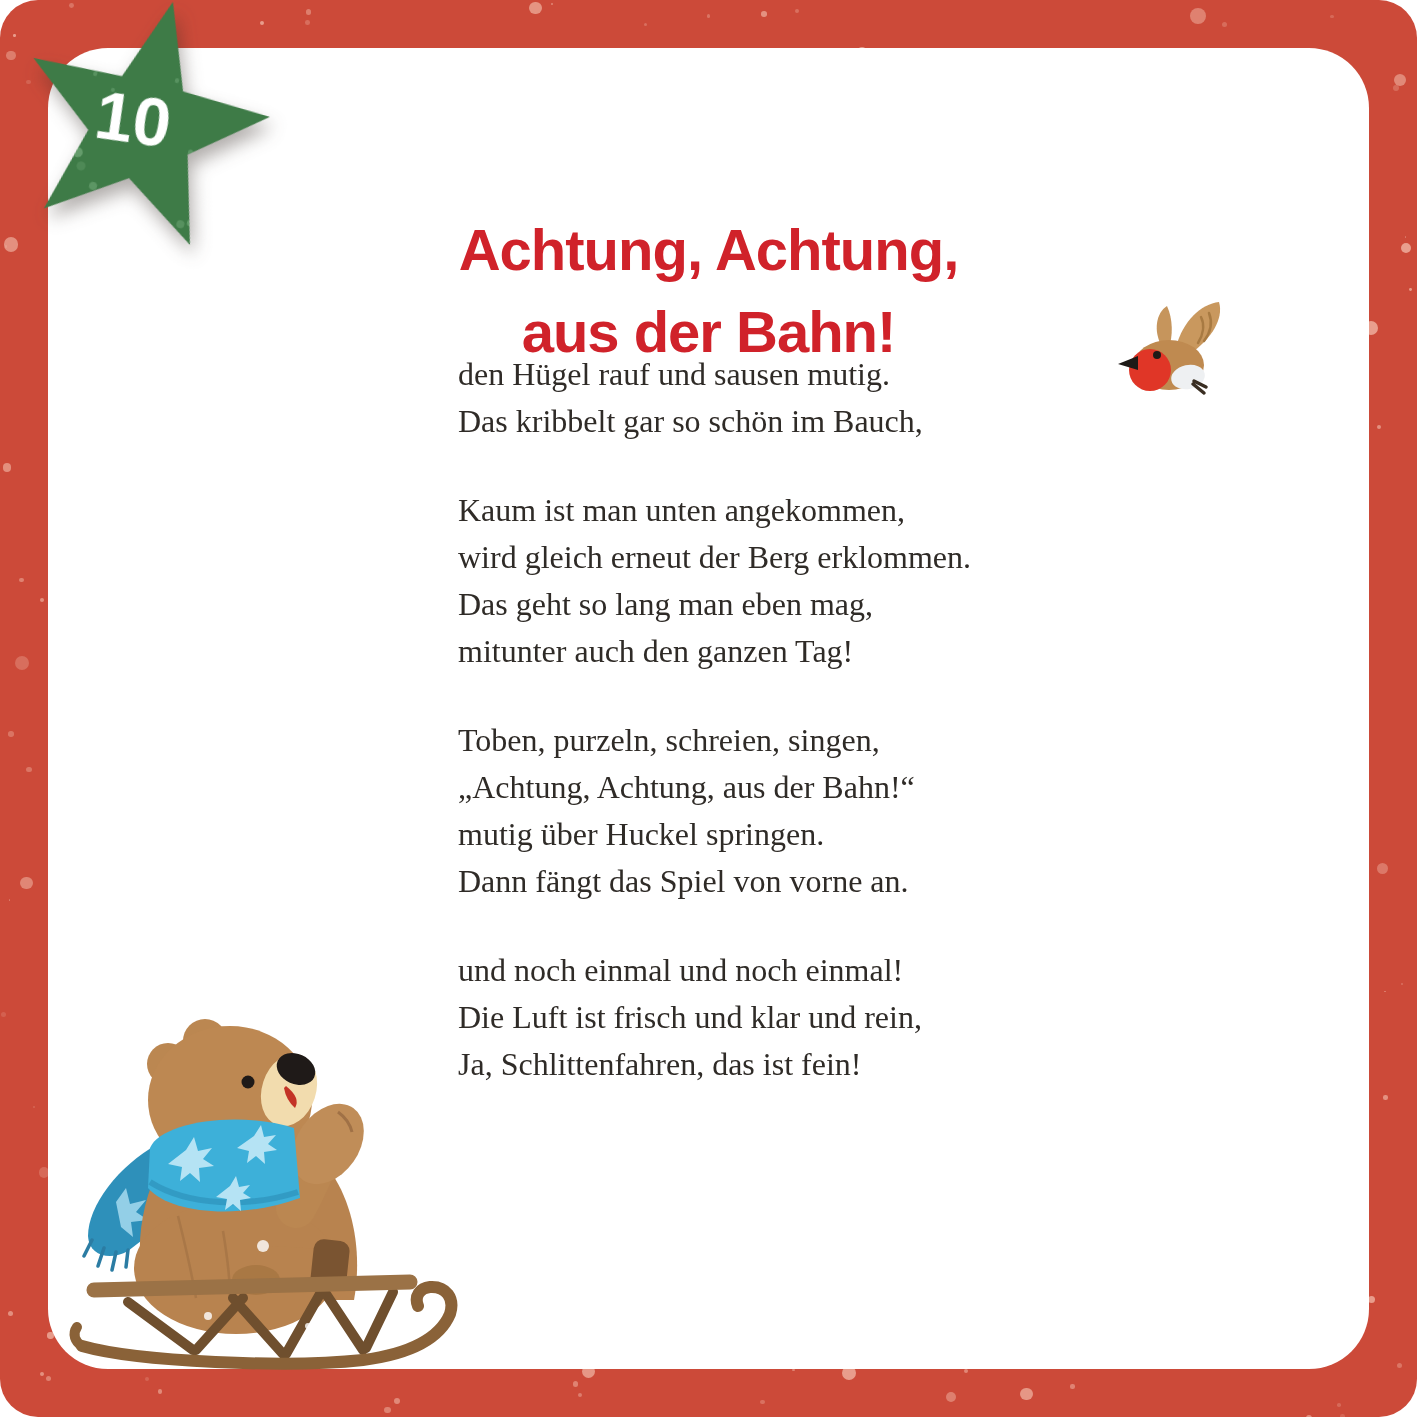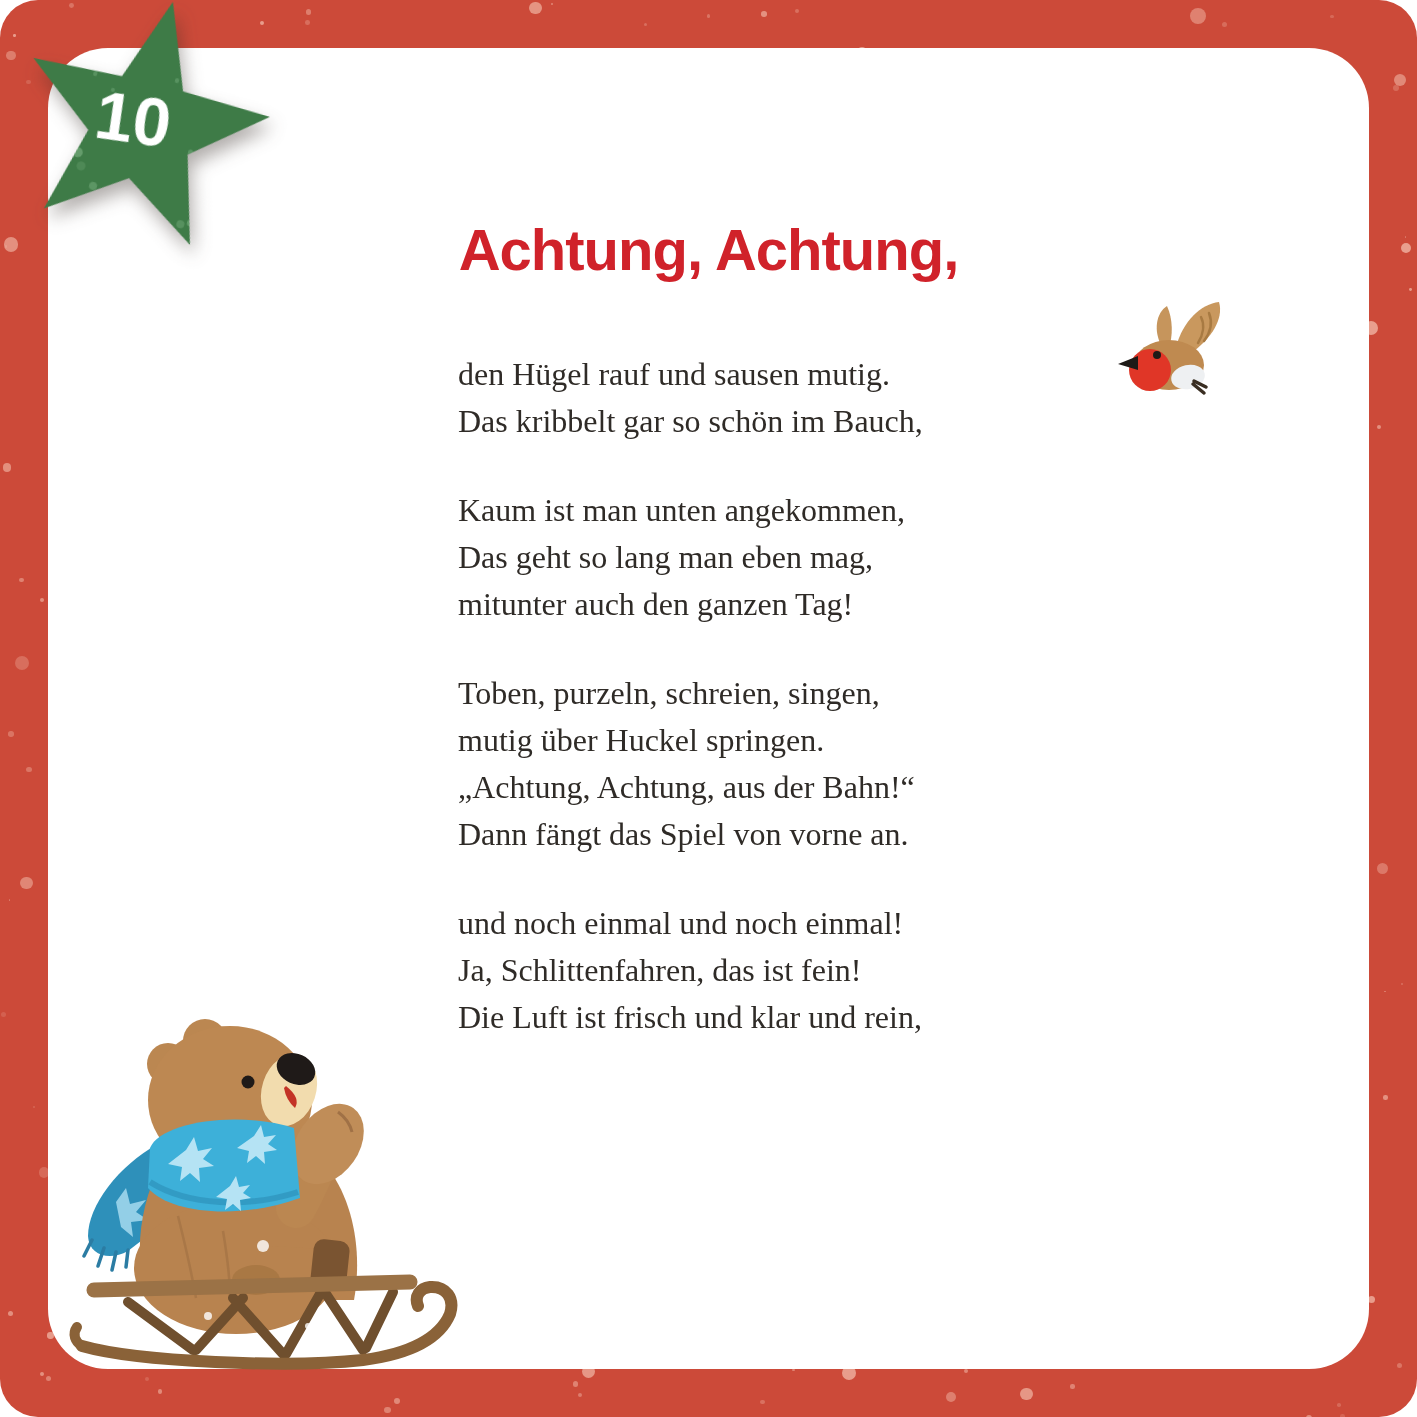--- a/index.html
+++ b/index.html
@@ -490,42 +490,44 @@
         <div class="stardot" style="left: 176.698px; top: 20.7373px; width: 9.56578px; height: 9.56578px; opacity: 0.263408;"></div>
         <div class="stardot" style="left: 73.8793px; top: 176.646px; width: 9.35686px; height: 9.35686px; opacity: 0.266321;"></div>
         <div class="stardot" style="left: 10.6979px; top: 232.918px; width: 2.09816px; height: 2.09816px; opacity: 0.442066;"></div>
         <div class="stardot" style="left: 178.5px; top: 139.299px; width: 5.53307px; height: 5.53307px; opacity: 0.503222;"></div>
       </div>
     <div class="star-number">10</div>
   </div>
 
   <h1 class="title">
     <span class="poem-line">Achtung, Achtung,</span>
+    <span class="poem-line">aus der Bahn!</span>
   </h1>
 
   <div class="poem">
     <p class="stanza">
       <span class="poem-line">den Hügel rauf und sausen mutig.</span>
       <span class="poem-line">Das kribbelt gar so schön im Bauch,</span>
     </p>
     <p class="stanza">
       <span class="poem-line">Kaum ist man unten angekommen,</span>
+      <span class="poem-line">wird gleich erneut der Berg erklommen.</span>
       <span class="poem-line">Das geht so lang man eben mag,</span>
       <span class="poem-line">mitunter auch den ganzen Tag!</span>
     </p>
     <p class="stanza">
       <span class="poem-line">Toben, purzeln, schreien, singen,</span>
+      <span class="poem-line">„Achtung, Achtung, aus der Bahn!“</span>
       <span class="poem-line">mutig über Huckel springen.</span>
-      <span class="poem-line">„Achtung, Achtung, aus der Bahn!“</span>
       <span class="poem-line">Dann fängt das Spiel von vorne an.</span>
     </p>
     <p class="stanza">
       <span class="poem-line">und noch einmal und noch einmal!</span>
+      <span class="poem-line">Die Luft ist frisch und klar und rein,</span>
       <span class="poem-line">Ja, Schlittenfahren, das ist fein!</span>
-      <span class="poem-line">Die Luft ist frisch und klar und rein,</span>
     </p>
   </div>
 
   <svg class="bird" width="132" height="132" viewBox="0 0 132 132">
     <g>
       <path d="M56,54 C47,38 50,20 61,13 C67,26 67,43 63,54 Z" fill="#c6955c"></path>
       <path d="M70,54 C77,28 95,11 113,9 C118,26 105,45 88,58 Z" fill="#c9985e"></path>
       <path d="M95,24 C99,32 97,42 92,50 M103,20 C107,30 104,40 98,48" stroke="#a87a42" stroke-width="2.5" fill="none" stroke-linecap="round"></path>
     </g>
     <ellipse cx="63" cy="72" rx="35" ry="25" fill="#bf8a50"></ellipse>

